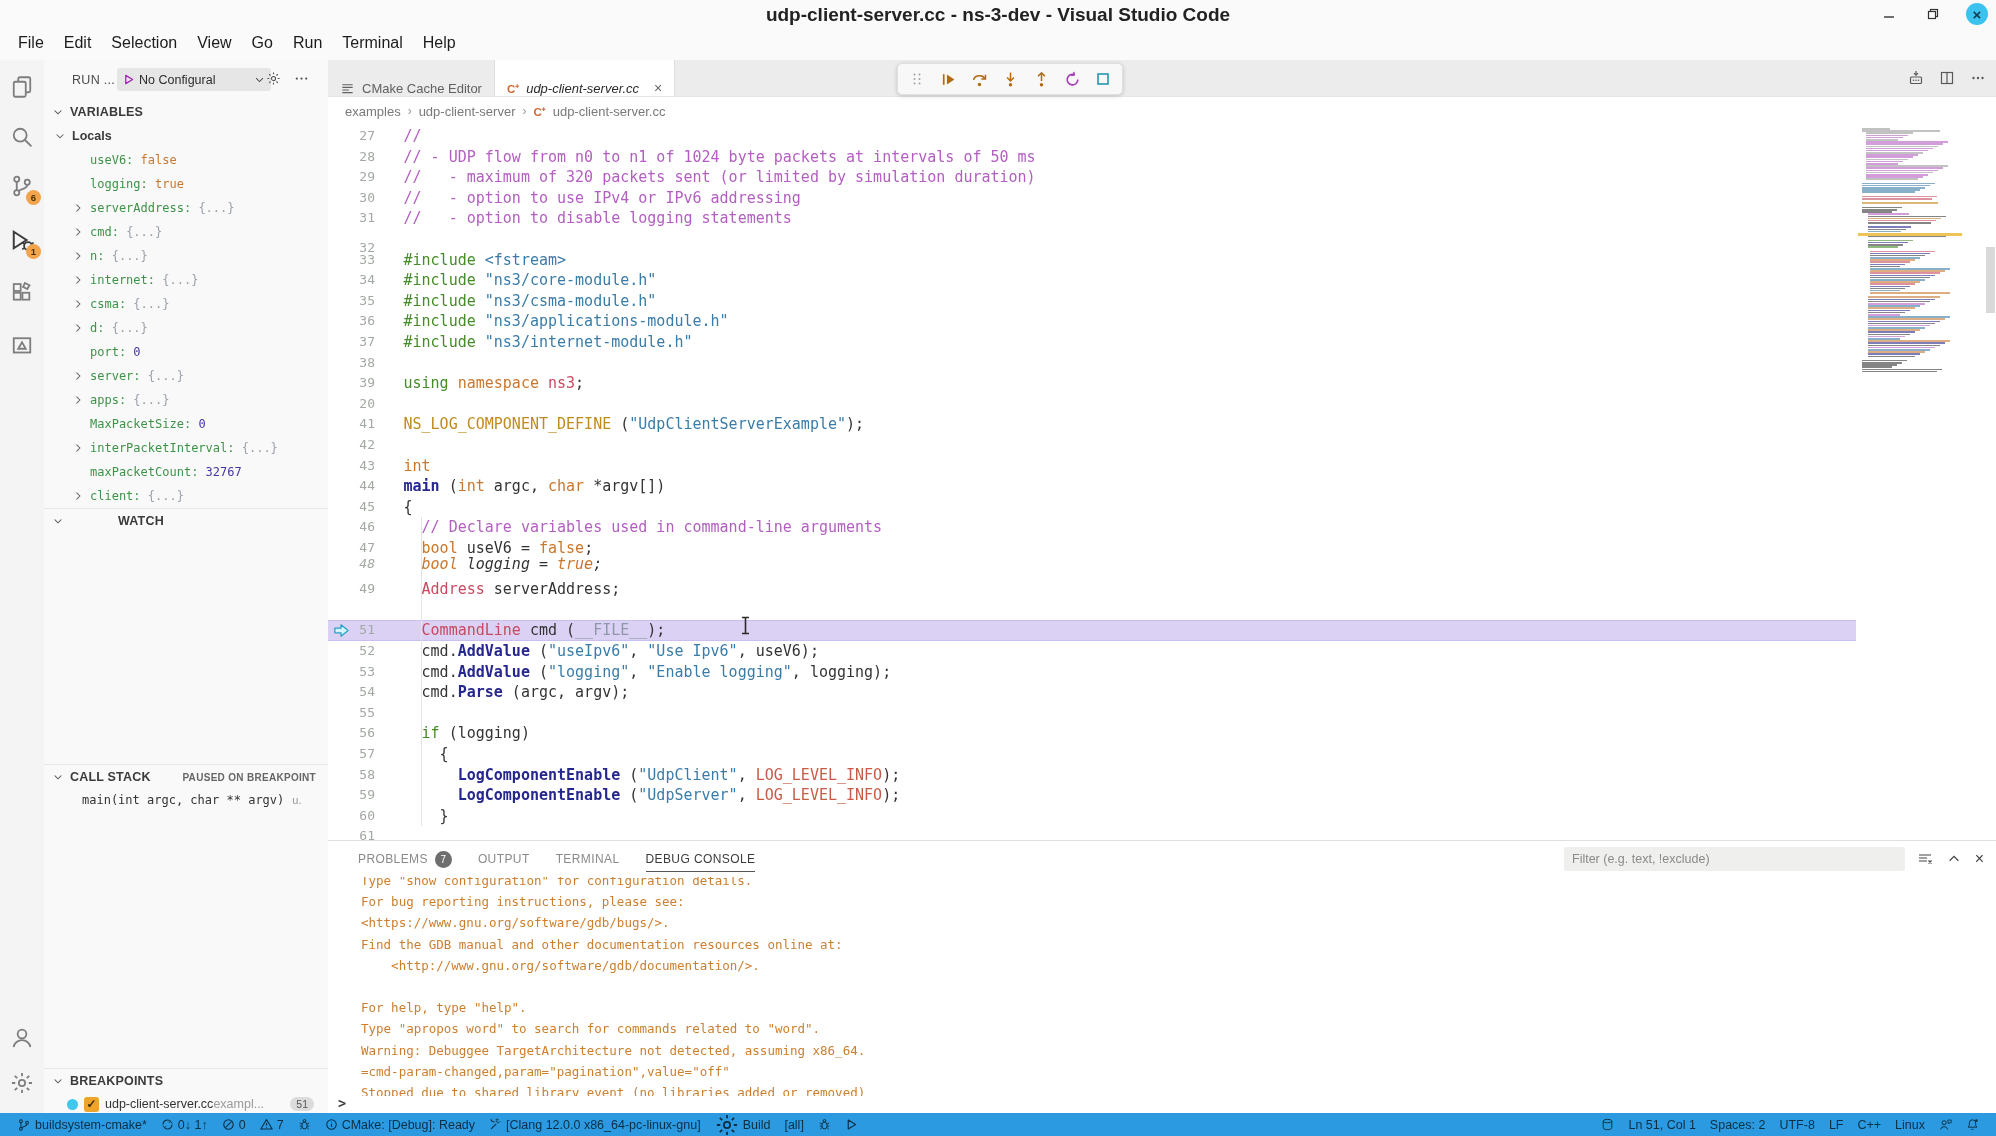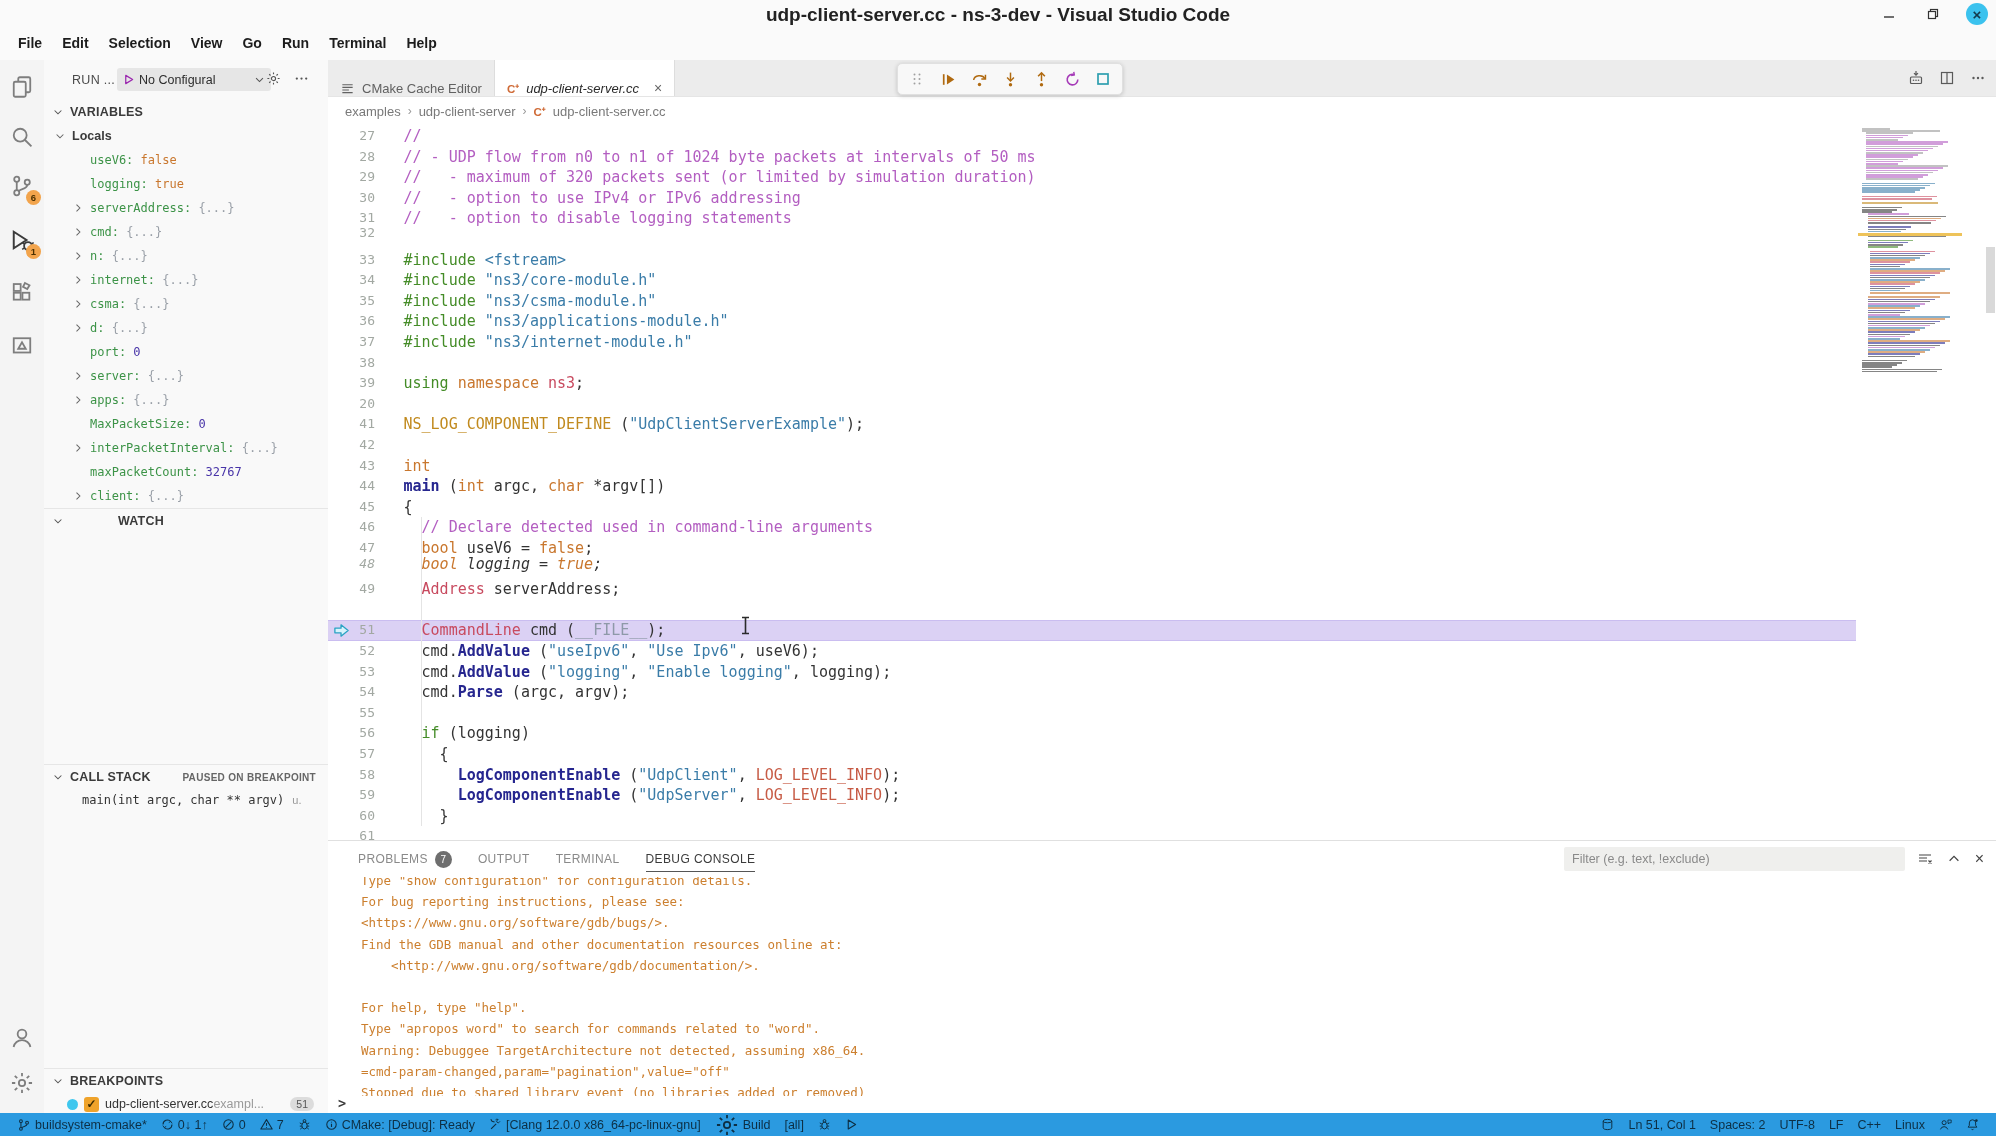--- a/index.html
+++ b/index.html
@@ -5,21 +5,21 @@
   html,body{margin:0;padding:0;background:#ddd;}
   #app{position:relative;width:1996px;height:1136px;background:#ffffff;overflow:hidden;
        font-family:"Liberation Sans",sans-serif;color:#333;-webkit-font-smoothing:antialiased;}
   
   .titlebar{position:absolute;top:0;left:0;right:0;height:26px;background:#fafafa;}
   .title-text{position:absolute;left:0;right:0;top:4px;text-align:center;font-size:19px;font-weight:bold;color:#222;}
   .win-controls{position:absolute;right:8px;top:2px;display:flex;align-items:center;gap:22px;height:24px;}
   .win-btn{width:22px;height:22px;display:flex;align-items:center;justify-content:center;color:#333;}
   .win-btn.close-btn{background:#3bc2ee;border-radius:50%;color:#133b4d;font-size:15px;font-weight:bold;}
   .menubar{position:absolute;top:26px;left:0;right:0;height:34px;background:#fafafa;display:flex;align-items:center;padding-left:8px;}
-  .menu-item{padding:5px 10px;font-size:14px;color:#1c1c1c;border-radius:4px;cursor:default;font-weight:bold;}
+  .menu-item{padding:5px 10px;font-size:16px;color:#1c1c1c;border-radius:4px;cursor:default;}
   
   .activitybar{position:absolute;top:60px;left:0;width:44px;bottom:23px;background:#f4f4f4;border-right:1px solid #e9e9e9;}
   .act-item{position:absolute;left:6px;width:32px;height:32px;display:flex;align-items:center;justify-content:center;color:#7e7e7e;}
   .act-item.active{color:#3a3a3a;}
   .act-badge{position:absolute;right:-3px;bottom:-3px;min-width:15px;height:15px;border-radius:50%;background:#f2a44c;
              color:#4a3000;font-size:9.5px;font-weight:bold;line-height:15px;text-align:center;}
   
   .sidebar{position:absolute;top:60px;left:44px;width:284px;bottom:23px;background:#f9f9f9;border-right:1px solid #e4e4e4;overflow:hidden;}
   .sb-header{position:absolute;top:0;left:0;right:0;height:40px;}
   .run-label{position:absolute;left:28px;top:13px;font-size:12.5px;color:#4b4b4b;letter-spacing:.3px;}
@@ -428,35 +428,35 @@
         <span class="crumb-sep">›</span>
         <span class="cpp-badge">C⁺</span>
         <span>udp-client-server.cc</span>
       </div>
     <div class="code" id="code">
         <div class="line" style="top: 0px;"><span class="num">27</span><span class="txt"><span class="tk-c">//</span></span></div>
         <div class="line" style="top: 20.6px;"><span class="num">28</span><span class="txt"><span class="tk-c">// - UDP flow from n0 to n1 of 1024 byte packets at intervals of 50 ms</span></span></div>
         <div class="line" style="top: 41.2px;"><span class="num">29</span><span class="txt"><span class="tk-c">//   - maximum of 320 packets sent (or limited by simulation duration)</span></span></div>
         <div class="line" style="top: 61.8px;"><span class="num">30</span><span class="txt"><span class="tk-c">//   - option to use IPv4 or IPv6 addressing</span></span></div>
         <div class="line" style="top: 82.4px;"><span class="num">31</span><span class="txt"><span class="tk-c">//   - option to disable logging statements</span></span></div>
-        <div class="line" style="top: 97px;"><span class="num">32</span><span class="txt"></span></div>
+        <div class="line" style="top: 112px;"><span class="num">32</span><span class="txt"></span></div>
         <div class="line" style="top: 123.6px;"><span class="num">33</span><span class="txt"><span class="tk-k">#include</span><span class="tk-p"> </span><span class="tk-s">&lt;fstream&gt;</span></span></div>
         <div class="line" style="top: 144.2px;"><span class="num">34</span><span class="txt"><span class="tk-k">#include</span><span class="tk-p"> </span><span class="tk-s">"ns3/core-module.h"</span></span></div>
         <div class="line" style="top: 164.8px;"><span class="num">35</span><span class="txt"><span class="tk-k">#include</span><span class="tk-p"> </span><span class="tk-s">"ns3/csma-module.h"</span></span></div>
         <div class="line" style="top: 185.4px;"><span class="num">36</span><span class="txt"><span class="tk-k">#include</span><span class="tk-p"> </span><span class="tk-s">"ns3/applications-module.h"</span></span></div>
         <div class="line" style="top: 206px;"><span class="num">37</span><span class="txt"><span class="tk-k">#include</span><span class="tk-p"> </span><span class="tk-s">"ns3/internet-module.h"</span></span></div>
         <div class="line" style="top: 226.6px;"><span class="num">38</span><span class="txt"></span></div>
         <div class="line" style="top: 247.2px;"><span class="num">39</span><span class="txt"><span class="tk-k">using</span><span class="tk-p"> </span><span class="tk-o">namespace</span><span class="tk-p"> </span><span class="tk-t">ns3</span><span class="tk-p">;</span></span></div>
         <div class="line" style="top: 267.8px;"><span class="num">20</span><span class="txt"></span></div>
         <div class="line" style="top: 288.4px;"><span class="num">41</span><span class="txt"><span class="tk-m">NS_LOG_COMPONENT_DEFINE</span><span class="tk-p"> (</span><span class="tk-s">"UdpClientServerExample"</span><span class="tk-p">);</span></span></div>
         <div class="line" style="top: 309px;"><span class="num">42</span><span class="txt"></span></div>
         <div class="line" style="top: 329.6px;"><span class="num">43</span><span class="txt"><span class="tk-o">int</span></span></div>
         <div class="line" style="top: 350.2px;"><span class="num">44</span><span class="txt"><span class="tk-f">main</span><span class="tk-p"> (</span><span class="tk-o">int</span><span class="tk-p"> argc, </span><span class="tk-o">char</span><span class="tk-p"> *argv[])</span></span></div>
         <div class="line" style="top: 370.8px;"><span class="num">45</span><span class="txt"><span class="tk-p">{</span></span></div>
-        <div class="line" style="top: 391.4px;"><span class="num">46</span><span class="txt"><span class="tk-p">  </span><span class="tk-c">// Declare detected used in command-line arguments</span></span></div>
+        <div class="line" style="top: 391.4px;"><span class="num">46</span><span class="txt"><span class="tk-p">  </span><span class="tk-c">// Declare variables used in command-line arguments</span></span></div>
         <div class="line" style="top: 412px;"><span class="num">47</span><span class="txt"><span class="tk-p">  </span><span class="tk-o">bool</span><span class="tk-p"> useV6 = </span><span class="tk-o">false</span><span class="tk-p">;</span></span></div>
         <div class="line" style="top: 428px; font-style: italic;"><span class="num">48</span><span class="txt"><span class="tk-p">  </span><span class="tk-o">bool</span><span class="tk-p"> logging = </span><span class="tk-o">true</span><span class="tk-p">;</span></span></div>
         <div class="line" style="top: 453.2px;"><span class="num">49</span><span class="txt"><span class="tk-p">  </span><span class="tk-t">Address</span><span class="tk-p"> serverAddress;</span></span></div>
         <div class="line cur" style="top: 494.4px;"><span class="num">51</span><span class="stack-arrow"><svg width="17" height="15" viewBox="0 0 18 15" fill="#d7f3fb" stroke="#2aa3c4" stroke-width="1.4">
               <path d="M2 5h6.5V1.5L16 7.5 8.5 13.5V10H2z" stroke-linejoin="round"></path>
             </svg></span><span class="txt"><span class="tk-p">  </span><span class="tk-t">CommandLine</span><span class="tk-p"> cmd (</span><span class="tk-g">__FILE__</span><span class="tk-p">);</span></span></div>
         <div class="line" style="top: 515px;"><span class="num">52</span><span class="txt"><span class="tk-p">  cmd.</span><span class="tk-f">AddValue</span><span class="tk-p"> (</span><span class="tk-s">"useIpv6"</span><span class="tk-p">, </span><span class="tk-s">"Use Ipv6"</span><span class="tk-p">, useV6);</span></span></div>
         <div class="line" style="top: 535.6px;"><span class="num">53</span><span class="txt"><span class="tk-p">  cmd.</span><span class="tk-f">AddValue</span><span class="tk-p"> (</span><span class="tk-s">"logging"</span><span class="tk-p">, </span><span class="tk-s">"Enable logging"</span><span class="tk-p">, logging);</span></span></div>
         <div class="line" style="top: 556.2px;"><span class="num">54</span><span class="txt"><span class="tk-p">  cmd.</span><span class="tk-f">Parse</span><span class="tk-p"> (argc, argv);</span></span></div>
         <div class="line" style="top: 576.8px;"><span class="num">55</span><span class="txt"></span></div>

